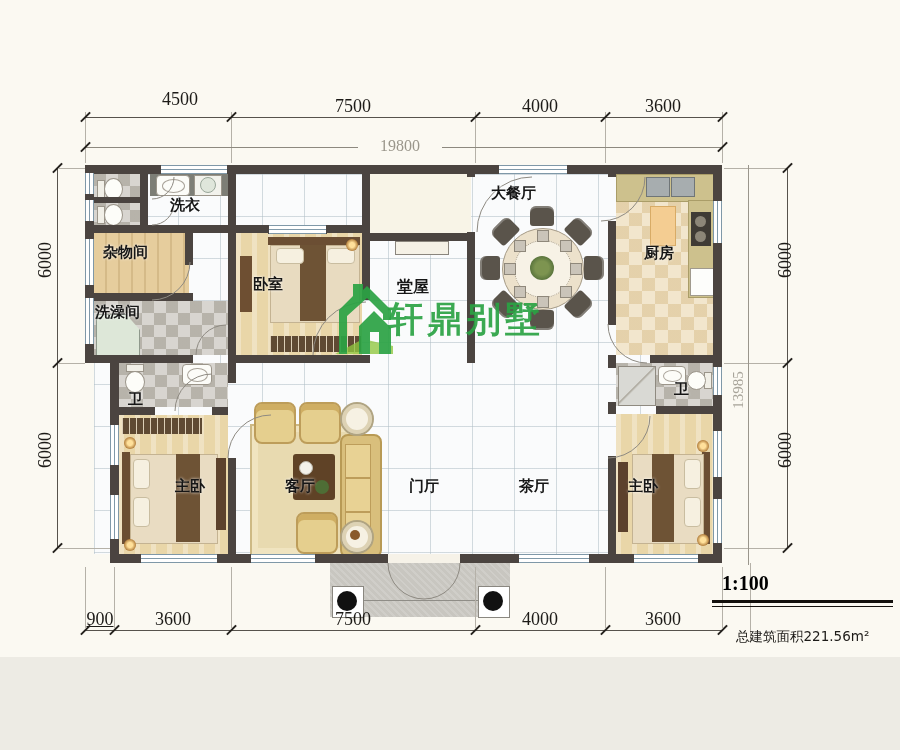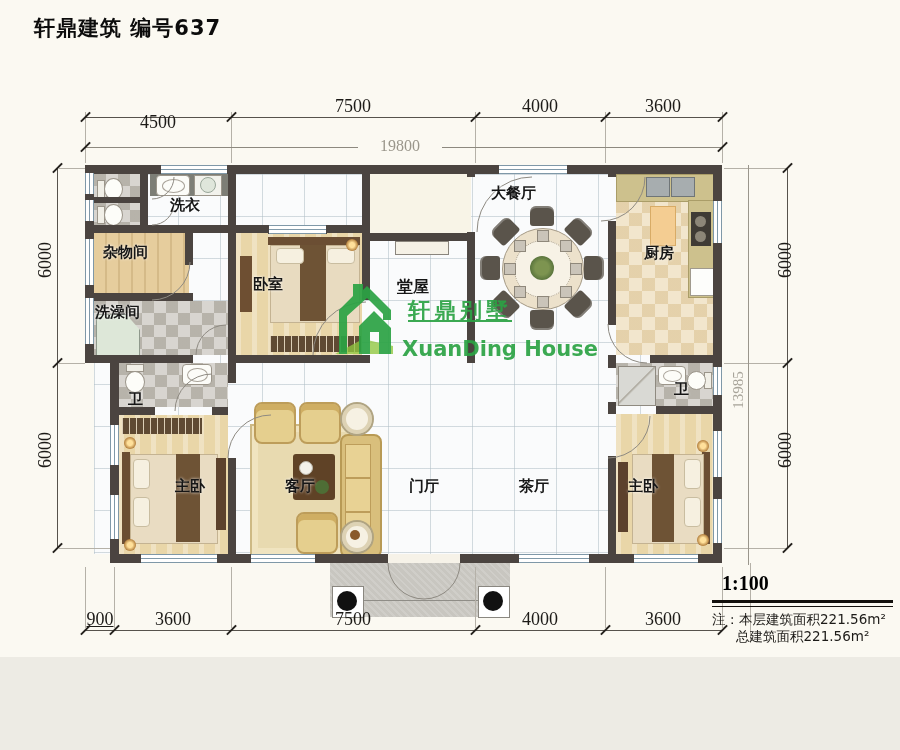--- a/index.html
+++ b/index.html
@@ -53,21 +53,20 @@
   #cap-scale{font-family:"Liberation Serif",serif;font-weight:700;font-size:20px;margin-left:10px;}
   .note{position:absolute;z-index:50;font-size:13.5px;color:#1d1b18;font-family:"DejaVu Sans","Liberation Serif",serif;white-space:nowrap;}
 </style>
 </head>
 <body>
 
 <div id="stage">
 
   <div class="abs" style="left:0;top:657;left:0px;top:657px;width:900px;height:93px;background:#edebe4;z-index:1;"></div>
 
-  <div class="abs" style="left:34px;top:14px;font-size:21px;font-weight:700;color:#0c0c0c;z-index:60;font-family:'DejaVu Sans','Liberation Sans',sans-serif;letter-spacing:1px;">轩鼎建筑 编号637</div>
 
   <div class="abs marble" style="left:94px;top:174px;width:619px;height:380px;z-index:10;"></div>
   <div class="abs cream" style="left:366px;top:174px;width:105px;height:62px;z-index:11;"></div>
   <div class="abs tile-gray" style="left:94px;top:174px;width:50px;height:51px;z-index:11;"></div>
   <div class="abs wood-planks" style="left:94px;top:233px;width:95px;height:60px;z-index:11;"></div>
   <div class="abs tile-gray" style="left:94px;top:301px;width:134px;height:54px;z-index:11;"></div>
   <div class="abs tile-gray" style="left:119px;top:363px;width:109px;height:44px;z-index:11;"></div>
   <div class="abs wood" style="left:119px;top:415px;width:109px;height:139px;z-index:11;"></div>
   <div class="abs wood" style="left:236px;top:233px;width:126px;height:122px;z-index:11;"></div>
   <div class="abs tile-kit" style="left:616px;top:174px;width:97px;height:181px;z-index:11;"></div>
@@ -264,35 +263,34 @@
   <div class="lbl" style="left:491px;top:184px;">大餐厅</div>
   <div class="lbl" style="left:644px;top:244px;">厨房</div>
   <div class="lbl" style="left:674px;top:380px;">卫</div>
   <div class="lbl" style="left:628px;top:477px;">主卧</div>
 
   <svg viewBox="0 0 62 80" width="62" height="80" style="position:absolute;left:333px;top:276px;z-index:55;opacity:.92;">
     <path fill="#8fc73e" opacity=".85" d="M2 78 L60 78 L60 70 L30 63 Z"></path>
     <path fill="#2ba344" d="M6 78 V34 L20 20 V8 H30 V14 L34 10 L58 34 V44 H50 V38 L34 22 L14 40 V78 Z"></path>
     <path fill="#2ba344" d="M26 78 V50 L41 35 L58 52 V78 H46 V56 H37 V78 Z"></path>
   </svg>
-  <div class="wm" style="left:408px;top:296px;font-size:22px;font-weight:700;letter-spacing:4px;opacity:.92;text-decoration:underline;">轩鼎别墅</div>
-  <div class="wm" style="left:402px;top:337px;font-size:21px;font-weight:700;opacity:.92;">XuanDing House</div>
+  <div class="wm" style="left:388px;top:296px;font-size:35px;font-weight:700;letter-spacing:4px;opacity:.92;">轩鼎别墅</div>
 
   <div class="gline" style="left:85px;top:112px;width:1px;height:51px;"></div>
   <div class="gline" style="left:231px;top:112px;width:1px;height:51px;"></div>
   <div class="gline" style="left:475px;top:112px;width:1px;height:51px;"></div>
   <div class="gline" style="left:605px;top:112px;width:1px;height:51px;"></div>
   <div class="gline" style="left:722px;top:112px;width:1px;height:51px;"></div>
   <div class="dline" style="left:85px;top:117px;width:637px;height:1px;"></div>
   <div class="tick" style="left:79px;top:116px;"></div>
   <div class="tick" style="left:225px;top:116px;"></div>
   <div class="tick" style="left:469px;top:116px;"></div>
   <div class="tick" style="left:599px;top:116px;"></div>
   <div class="tick" style="left:716px;top:116px;"></div>
-  <div class="dlab" style="left:118px;top:112px;">4500</div>
+  <div class="dlab" style="left:118px;top:89px;text-align:right;">4500</div>
   <div class="dlab" style="left:313px;top:96px;">7500</div>
   <div class="dlab" style="left:500px;top:96px;">4000</div>
   <div class="dlab" style="left:623px;top:96px;">3600</div>
   <div class="dline" style="left:85px;top:147px;width:637px;height:1px;background:#8d897f;"></div>
   <div class="tick" style="left:79px;top:146px;"></div>
   <div class="tick" style="left:716px;top:146px;"></div>
   <div class="dlab muted" style="left:358px;top:137px;font-size:16px;background:#fbf9f2;width:84px;">19800</div>
 
   <div class="gline" style="left:85px;top:567px;width:1px;height:61px;"></div>
   <div class="gline" style="left:114px;top:567px;width:1px;height:61px;"></div>
@@ -334,18 +332,15 @@
   <div class="tick" style="left:781px;top:547px;"></div>
   <div class="dlabV" style="left:755px;top:250px;">6000</div>
   <div class="dlabV" style="left:755px;top:440px;">6000</div>
 
   <div class="gline" style="left:750px;top:563px;width:1px;height:80px;"></div>
   <div class="abs" style="left:712px;top:572px;z-index:50;display:flex;align-items:baseline;">
     <span id="cap-scale">1:100</span>
   </div>
   <div class="abs" style="left:712px;top:600px;width:181px;height:3px;background:#14110e;z-index:50;"></div>
   <div class="abs" style="left:712px;top:606px;width:181px;height:1px;background:#14110e;z-index:50;"></div>
-  <div class="note" style="left:712px;top:611px;">
-    <span>注：</span><span>本层建筑面积221.56m²</span>
-  </div>
   <div class="note" style="left:736px;top:628px;">总建筑面积221.56m²</div>
 
 </div>
 
 </body></html>

